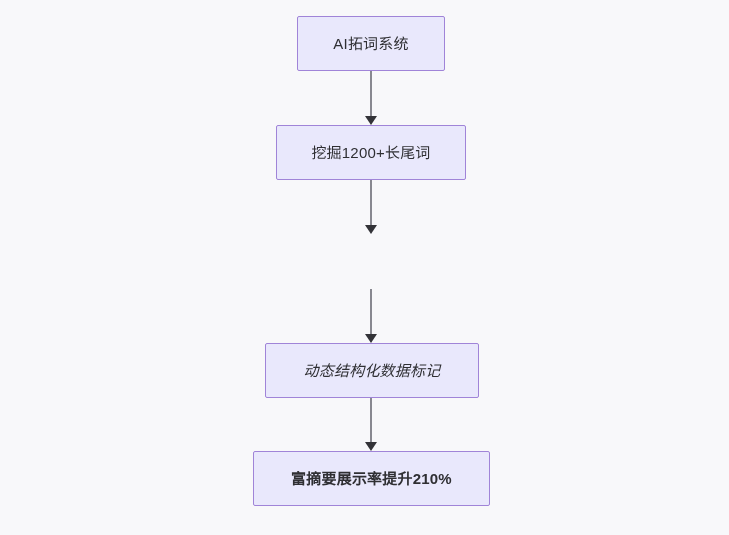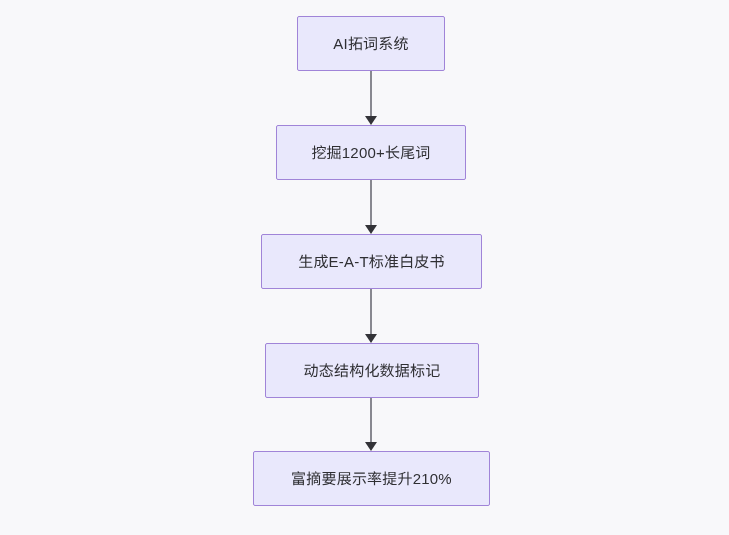--- a/index.html
+++ b/index.html
@@ -43,22 +43,22 @@
     z-index: 2;
   }
   .node-label {
     display: block;
     text-align: center;
   }
 
   .node-1 { left: 297px; top: 16px;  width: 148px; height: 55px; }
   .node-2 { left: 276px; top: 125px; width: 190px; height: 55px; justify-content: center; }
   .node-3 { left: 261px; top: 234px; width: 221px; height: 55px; }
-  .node-4 { left: 265px; top: 343px; width: 214px; height: 55px; }
-  .node-5 { left: 253px; top: 451px; width: 237px; height: 55px; }
+  .node-4 { left: 265px; top: 343px; width: 214px; height: 55px; font-style: italic; }
+  .node-5 { left: 253px; top: 451px; width: 237px; height: 55px; font-weight: bold; }
 
   
   .edge {
     position: absolute;
     left: 370px;
     width: 2px;
     background: #888890;
     z-index: 1;
   }
   .edge-1 { top: 71px;  height: 47px; }
@@ -93,23 +93,20 @@
   <div class="edge edge-1"></div>
   <div class="arrowhead arrowhead-1"></div>
 
   <div class="node node-2">
     <span class="node-label">挖掘1200+长尾词</span>
   </div>
 
   <div class="edge edge-2"></div>
   <div class="arrowhead arrowhead-2"></div>
 
-  <div class="node node-3">
-    <span class="node-label">生成E-A-T标准白皮书</span>
-  </div>
 
   <div class="edge edge-3"></div>
   <div class="arrowhead arrowhead-3"></div>
 
   <div class="node node-4">
     <span class="node-label">动态结构化数据标记</span>
   </div>
 
   <div class="edge edge-4"></div>
   <div class="arrowhead arrowhead-4"></div>

